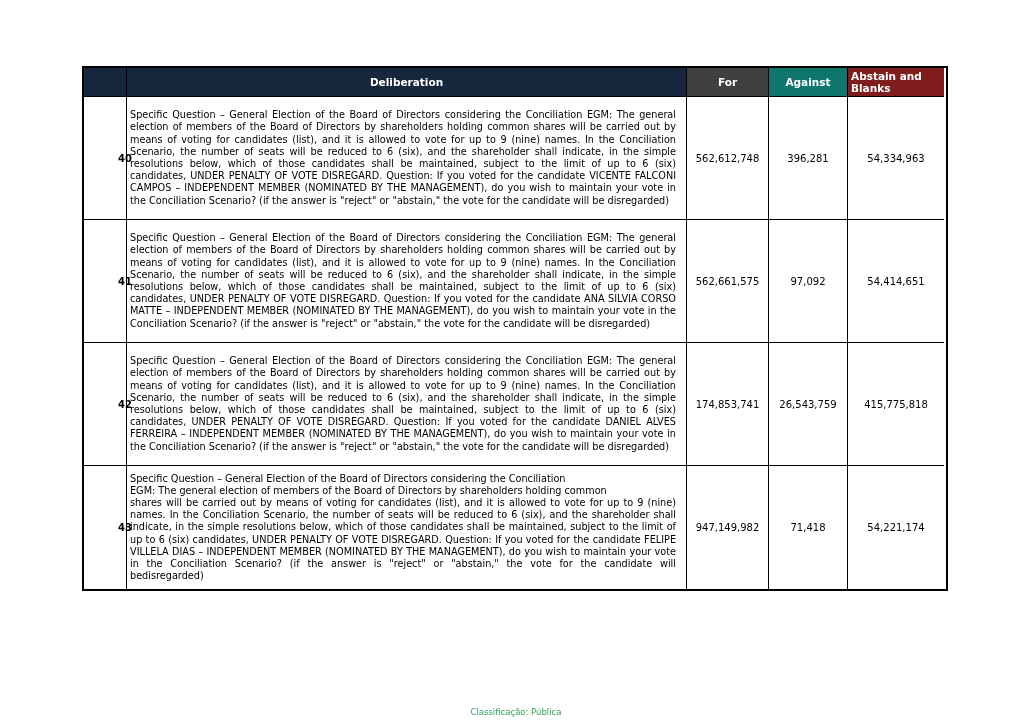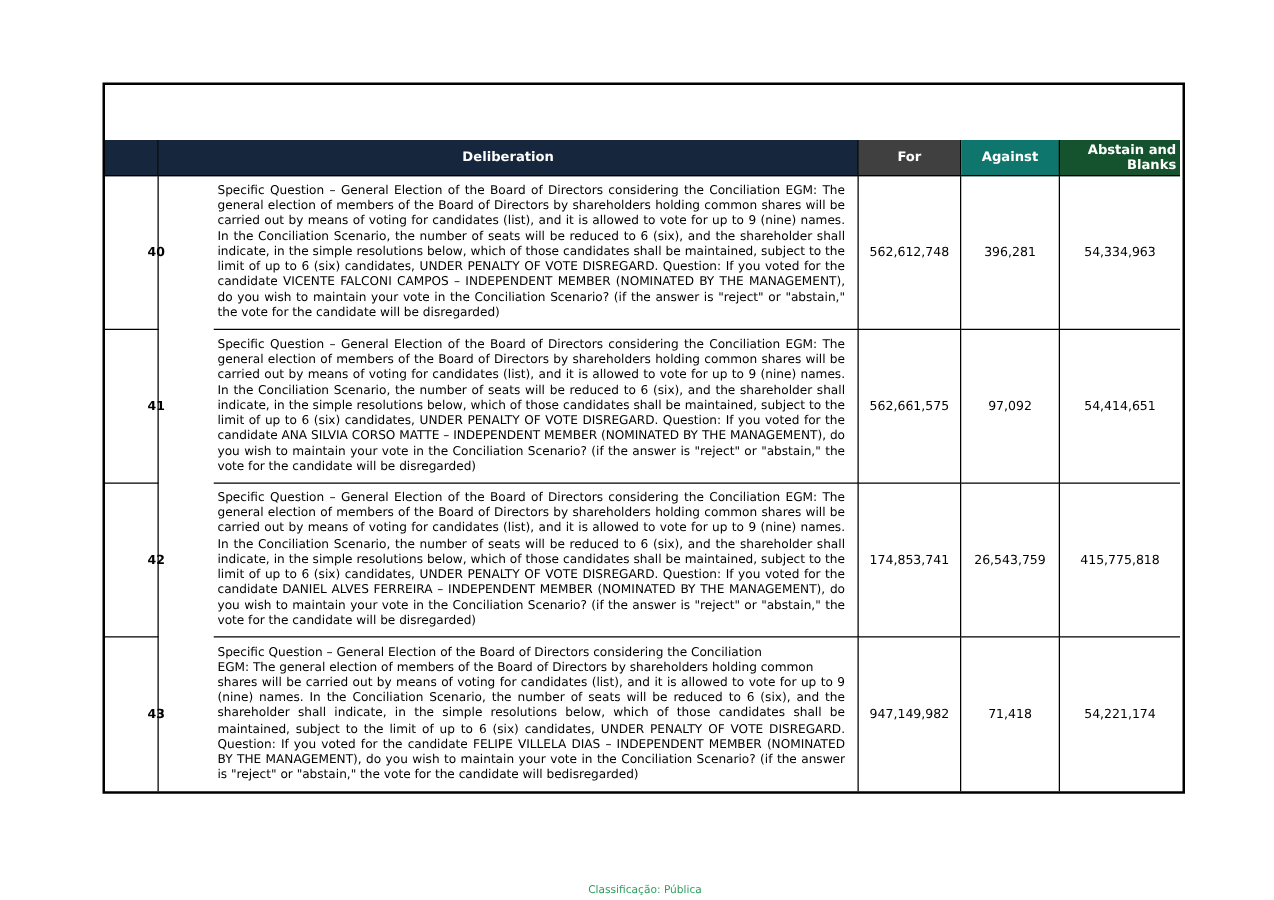--- a/index.html
+++ b/index.html
@@ -33,36 +33,34 @@
     display: flex;
     align-items: center;
     justify-content: center;
   }
   .cell.last-col { border-right: none; }
   .header-cell {
     background: #16263c;
     color: #ffffff;
     font-weight: bold;
     font-size: 10.5px;
-    text-align: right;
+    text-align: left;
     line-height: 12px;
     min-height: 28px;
     padding: 2px 3px;
-    margin-top: 44px;
   }
   .num-cell {
     font-weight: bold;
     font-size: 10px;
     text-align: center;
     padding-left: 40px;
   }
   .delib-cell {
     justify-content: flex-start;
     padding: 6px 10px 6px 3px;
-    margin-left: 44px;
   }
   .delib-text {
     font-size: 9.7px;
     line-height: 12.2px;
     text-align: justify;
     white-space: pre-line;
     width: 100%;
   }
   .value-cell {
     font-size: 10px;
@@ -81,21 +79,21 @@
 </style>
 </head>
 <body>
 
 <div class="vote-table">
 
   <div class="cell header-cell" style="background: rgb(22, 38, 60); color: rgb(255, 255, 255);"></div>
   <div class="cell header-cell" style="background: rgb(22, 38, 60); color: rgb(255, 255, 255);">Deliberation</div>
   <div class="cell header-cell" style="background: #404040; color: rgb(255, 255, 255);">For</div>
   <div class="cell header-cell" style="background: #0f766e; color: rgb(255, 255, 255);">Against</div>
-  <div class="cell header-cell last-col" style="background: #14532d; color: rgb(255, 255, 255);">Abstain and Blanks</div>
+  <div class="cell header-cell last-col" style="background: #7f1d1d; color: rgb(255, 255, 255);">Abstain and Blanks</div>
 
   <div class="cell num-cell body-row-cell">40</div>
   <div class="cell delib-cell body-row-cell">
     <div class="delib-text">Specific Question – General Election of the Board of Directors considering the Conciliation EGM: The general election of members of the Board of Directors by shareholders holding common shares will be carried out by means of voting for candidates (list), and it is allowed to vote for up to 9 (nine) names. In the Conciliation Scenario, the number of seats will be reduced to 6 (six), and the shareholder shall indicate, in the simple resolutions below, which of those candidates shall be maintained, subject to the limit of up to 6 (six) candidates, UNDER PENALTY OF VOTE DISREGARD. Question: If you voted for the candidate VICENTE FALCONI CAMPOS – INDEPENDENT MEMBER (NOMINATED BY THE MANAGEMENT), do you wish to maintain your vote in the Conciliation Scenario? (if the answer is "reject" or "abstain," the vote for the candidate will be disregarded)</div>
   </div>
   <div class="cell value-cell body-row-cell">562,612,748</div>
   <div class="cell value-cell body-row-cell">396,281</div>
   <div class="cell value-cell body-row-cell last-col">54,334,963</div>
 
   <div class="cell num-cell body-row-cell">41</div>

